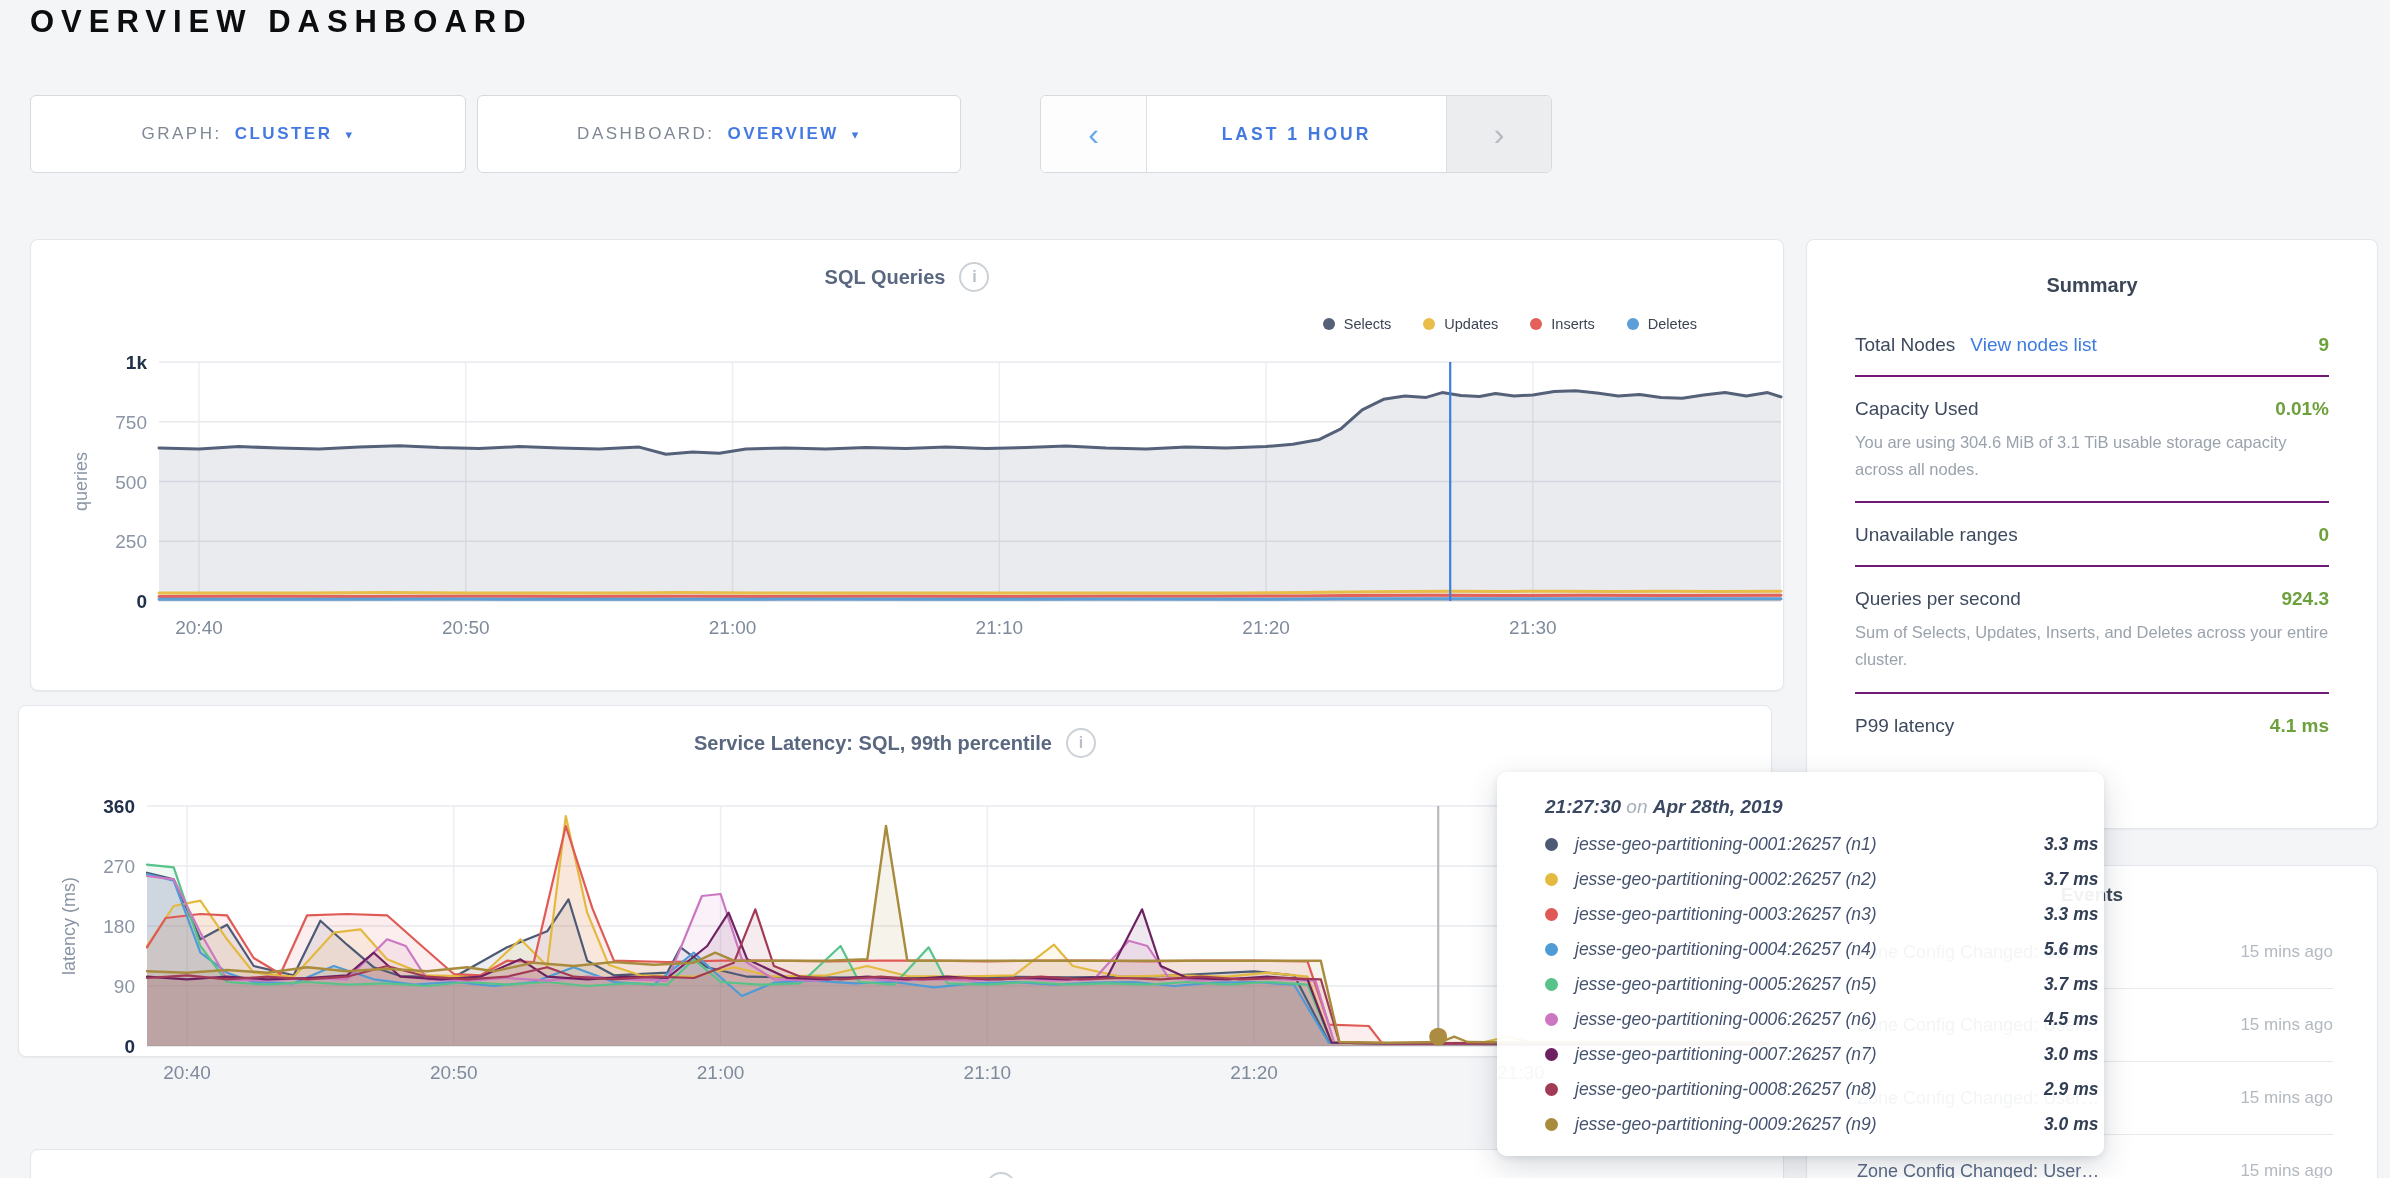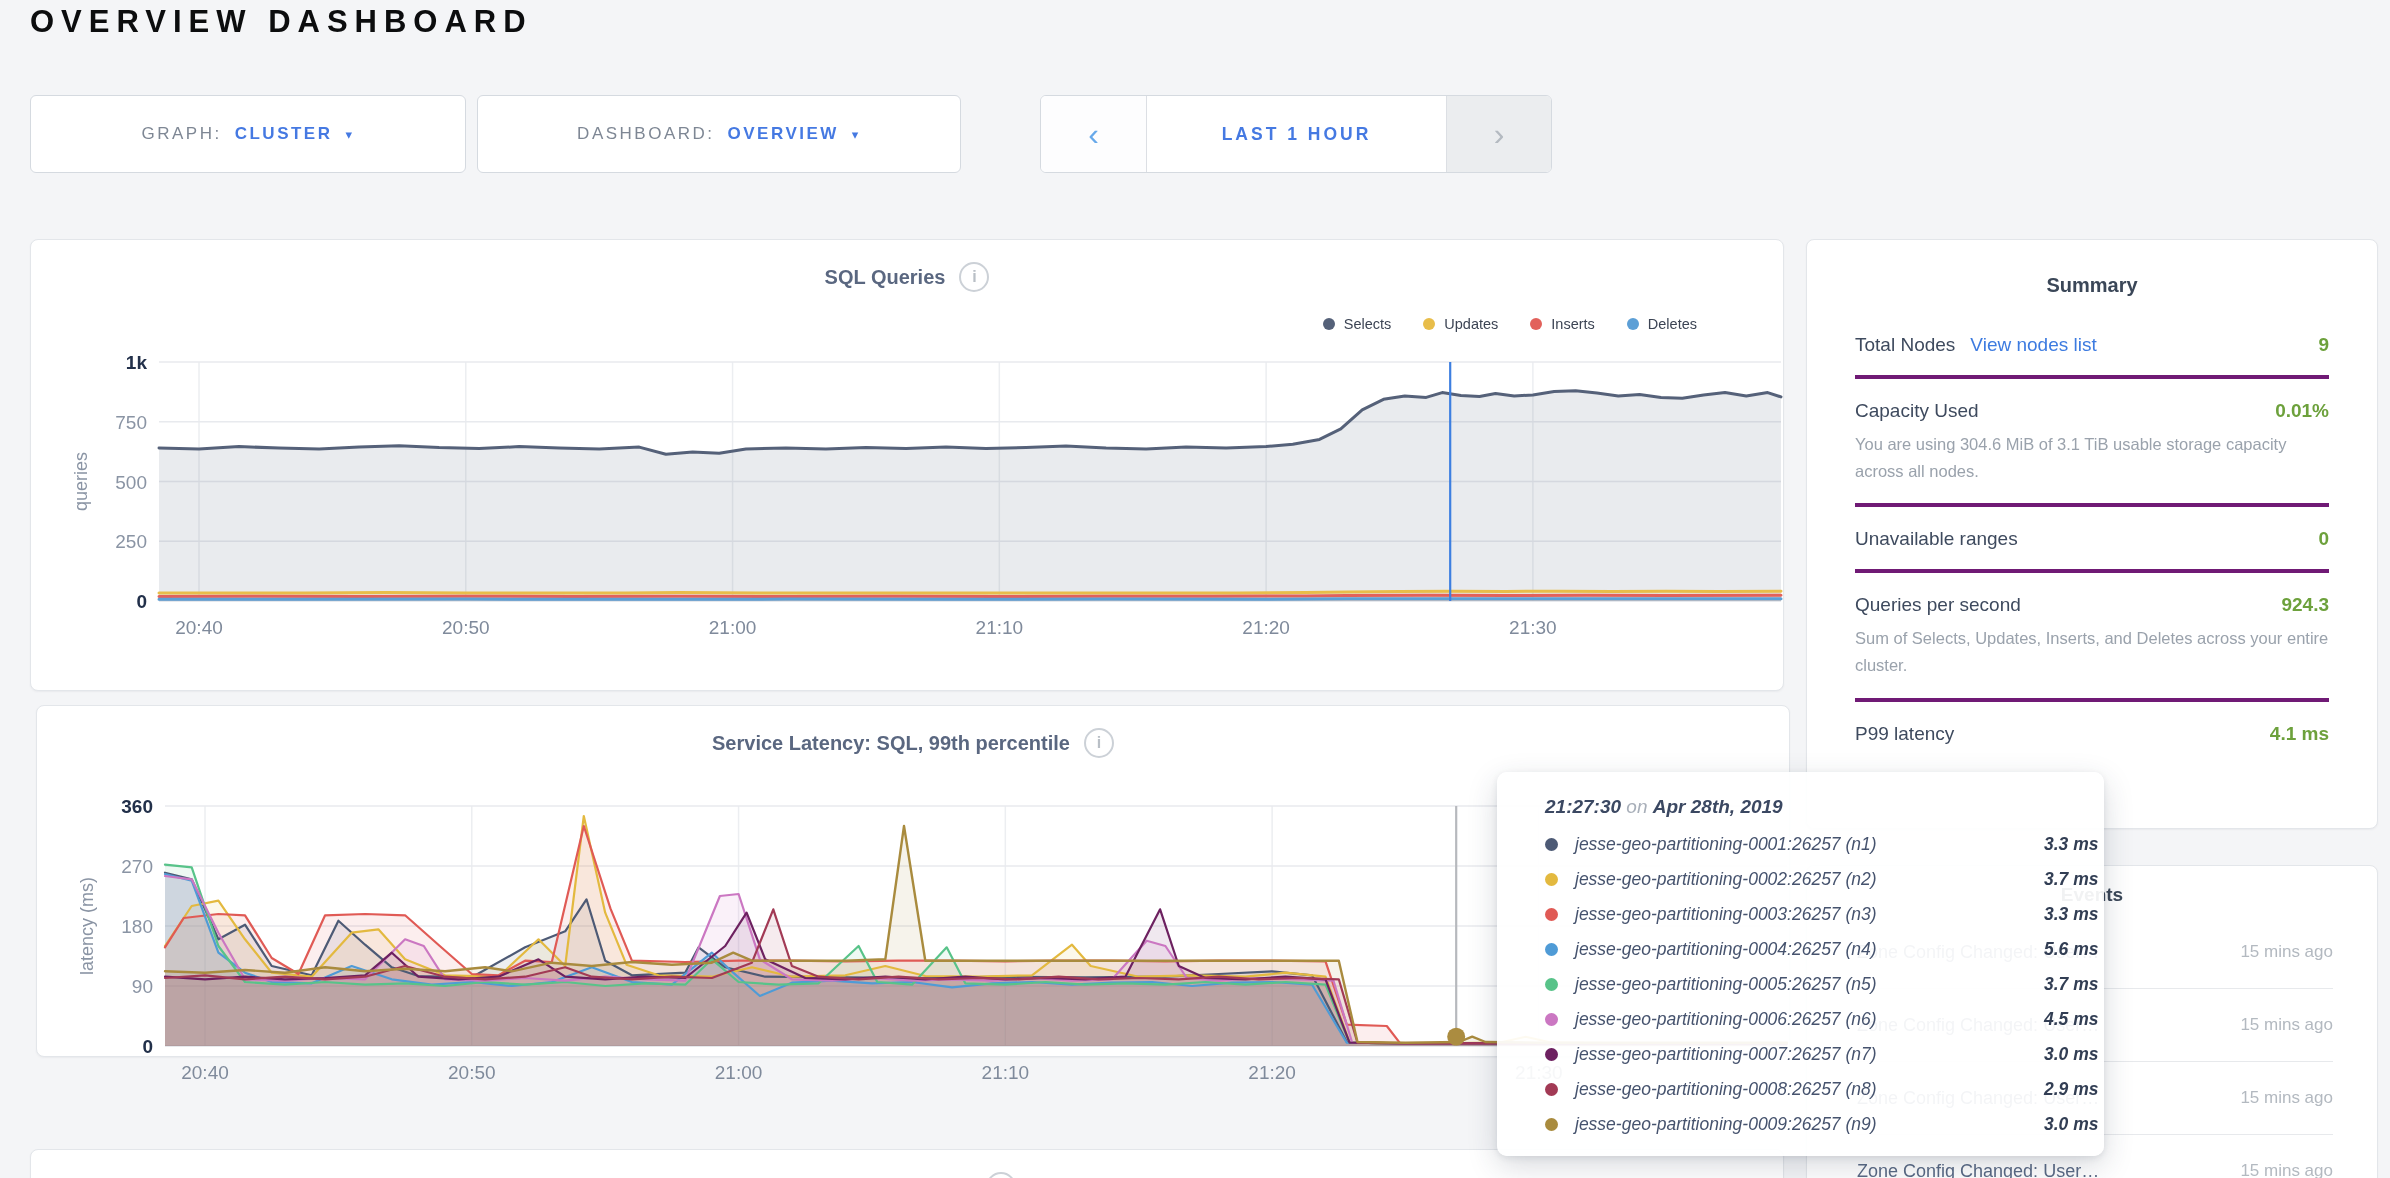--- a/index.html
+++ b/index.html
@@ -34,42 +34,42 @@
   .tf-prev { width:106px; display:flex; align-items:center; justify-content:center;
     color:#67a9ea; font-size:32px; border-right:1px solid #dcdfe4; background:#fdfdfe; cursor:pointer; }
   .tf-label { flex:1; display:flex; align-items:center; justify-content:center;
     color:#4579e2; font-size:17.5px; font-weight:600; letter-spacing:3px; cursor:pointer; }
   .tf-next { width:105px; display:flex; align-items:center; justify-content:center;
     color:#b4bac1; font-size:32px; border-left:1px solid #dcdfe4; background:#ebedef; cursor:default; }
   
   .card { position:absolute; background:#fff; border:1px solid #e3e6ea; border-radius:8px;
     box-shadow:0 1px 2px rgba(60,70,90,.06);margin-top:43px; }
   #card-sql      { left:30px;   top:196px;  width:1754px; height:452px; }
-  #card-latency  { left:36px;   top:662px;  width:1754px; height:352px; }
+  #card-latency  { left:18px;   top:662px;  width:1754px; height:352px; }
   #card-replicas { left:30px;   top:1106px; width:1754px; height:260px; }
   #card-summary  { left:1806px; top:196px;  width:572px;  height:590px; overflow:hidden; }
   #card-events   { left:1806px; top:822px;  width:572px;  height:356px; overflow:hidden; }
   .chart-title-row { position:absolute; top:22px; left:0; right:0;
     display:flex; justify-content:center; align-items:center; gap:14px; }
   .chart-title { font-size:20px; font-weight:700; color:#5a6780; }
   .info-icon { width:30px; height:30px; border:2px solid #ccd1d7; border-radius:50%;
     color:#b9bfc6; font-size:16px; font-weight:600;
     display:flex; align-items:center; justify-content:center; cursor:pointer; }
   .legend { position:absolute; top:76px; right:86px; display:flex; gap:32px; align-items:center; }
   .legend-item { display:flex; gap:9px; align-items:center; font-size:14.5px; color:#3c4454; cursor:pointer; }
   .legend-dot { width:12px; height:12px; border-radius:50%; }
   svg.chart { position:absolute; left:0; top:0; }
   .tick      { font-size:19px; fill:#8a94a4; }
   .tick-dark { font-size:19px; fill:#22304a; font-weight:700; }
   .xtick     { font-size:19px; fill:#7f8a9b; }
   .axis-name { font-size:18px; fill:#8a94a4; }
   
   .summary-inner { padding:0 48px; }
   .summary-title { text-align:center; padding:34px 0 16px; font-size:20px; font-weight:700; color:#3b4758; }
-  .sum-row { padding:21px 0 19px; border-bottom:4px solid #701a75; }
+  .sum-row { padding:21px 0 19px; border-bottom:2px solid #701a75; }
   .sum-row:last-child { border-bottom:none; }
   .sum-line { display:flex; align-items:center; }
   .sum-label { font-size:19px; color:#3e4a5e; }
   .sum-link  { font-size:19px; color:#3d7be0; margin-left:15px; cursor:pointer; }
   .sum-value { margin-left:auto; font-size:19px; font-weight:700; color:#6da13c; }
   .sum-sub   { font-size:16.5px; color:#9aa2ac; line-height:1.62; margin-top:9px; }
   
   .events-title { text-align:center; padding:18px 0 10px; font-size:19px; font-weight:700; color:#3b4758; }
   .event-row { margin:0 44px 0 50px; padding:12px 0; min-height:73px;
     border-bottom:1px solid #e7e9ec; display:flex; align-items:center; gap:16px; cursor:pointer; }

